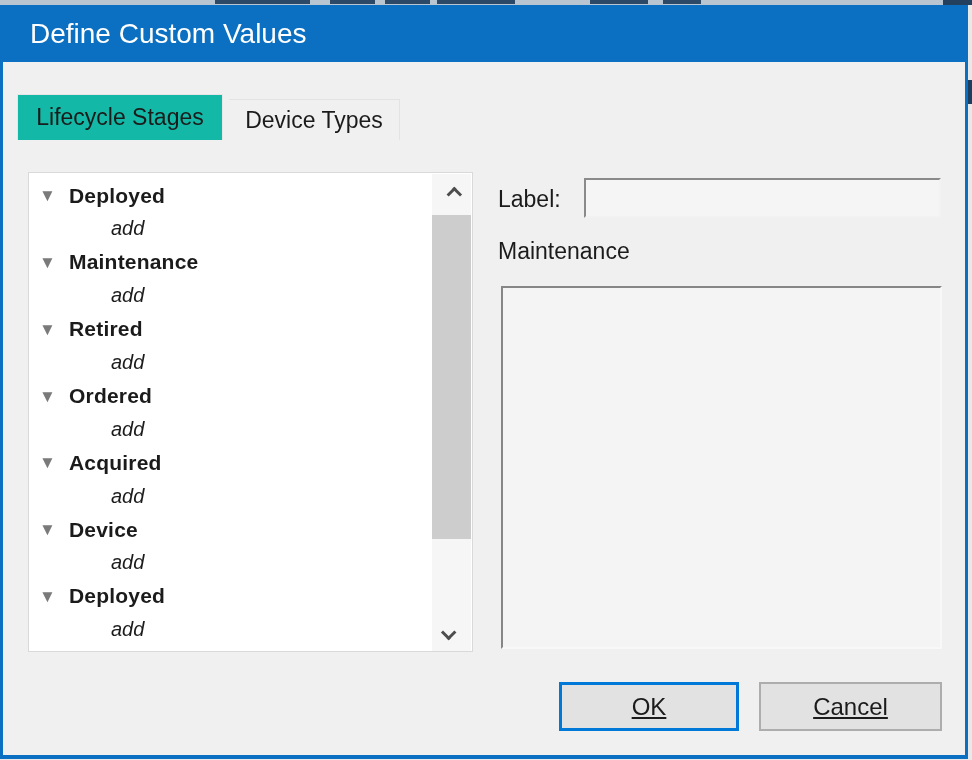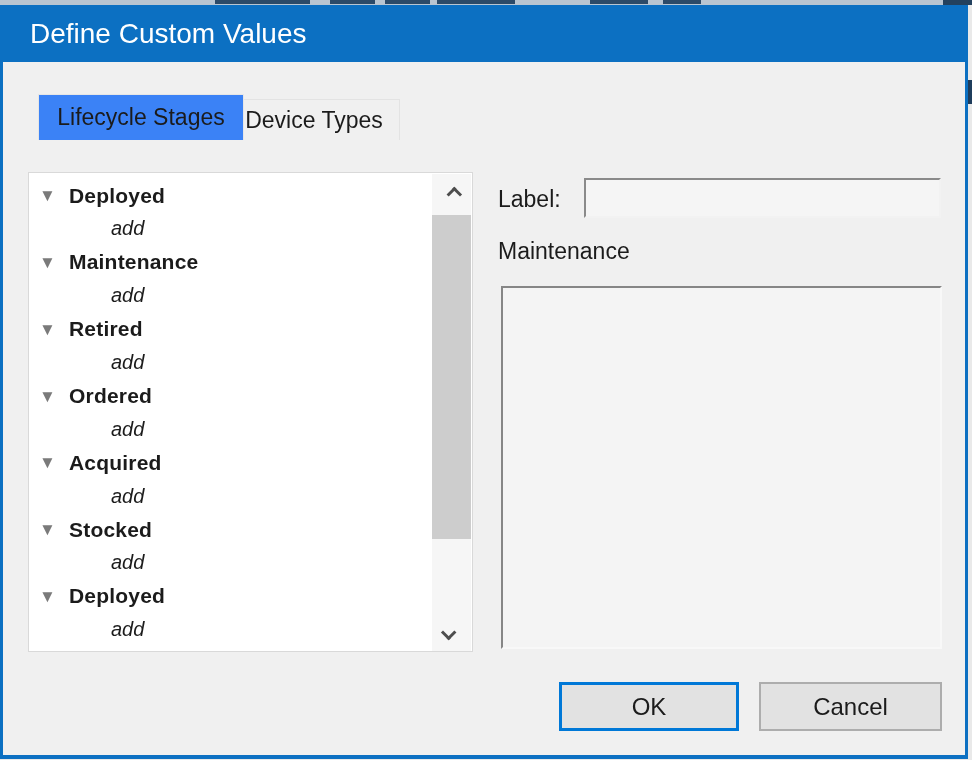--- a/index.html
+++ b/index.html
@@ -27,21 +27,21 @@
   
   .dialog{position:absolute;left:0;top:5px;width:968px;height:754px;
     border-left:3px solid var(--dialog-border);border-right:3px solid var(--dialog-border);
     border-bottom:4px solid var(--dialog-border);background:var(--dialog-bg);}
   .titlebar{height:57px;background:var(--titlebar);color:#ffffff;
     font-size:28px;line-height:57px;padding-left:27px;}
   .dlg-body{position:relative;width:100%;height:693px;background:var(--dialog-bg);}
 
   
   .tab{position:absolute;font-size:23px;display:flex;align-items:center;justify-content:center;cursor:default;}
-  .tab.active{left:35px;top:32px;width:206px;height:46px;background:#3b82f6;
+  .tab.active{left:14px;top:32px;width:206px;height:46px;background:#14b8a6;
     border:1px solid #e6e6e6;border-bottom:none;z-index:2;}
   .tab.inactive{left:226px;top:37px;width:171px;height:41px;background:var(--dialog-bg);
     border:1px solid #e3e3e3;border-bottom:none;border-left:none;z-index:1;}
 
   
   .listbox{position:absolute;left:25px;top:110px;width:445px;height:480px;background:var(--list-bg);
     border:1px solid #d9d9d9;overflow:hidden;}
   .list-content{position:absolute;left:0;top:0;width:404px;padding-top:6px;}
   .tree-row{display:flex;align-items:center;height:33.4px;padding-left:10px;}
   .tri{width:30px;font-size:17px;color:var(--tree-glyph);font-style:normal;line-height:1;}
@@ -63,21 +63,21 @@
   .label-input{position:absolute;left:581px;top:116px;width:357px;height:40px;
     background:#f5f5f5;border:2px solid;border-color:#8a8a8a #f2f2f2 #f2f2f2 #8a8a8a;
     font-family:"Liberation Sans",sans-serif;font-size:21px;padding:0 8px;color:var(--text);outline:none;}
   .desc-caption{position:absolute;left:495px;top:176px;font-size:23px;}
   .desc-box{position:absolute;left:498px;top:224px;width:441px;height:363px;
     background:#f4f4f4;border:2px solid;border-color:#868686 #f8f8f8 #f8f8f8 #868686;
     resize:none;outline:none;font-family:"Liberation Sans",sans-serif;font-size:20px;padding:6px;color:var(--text);}
 
   
   .btn{position:absolute;top:620px;height:49px;background:var(--button-bg);
-    font-family:"Liberation Sans",sans-serif;font-size:24px;color:var(--text);cursor:default;}
+    font-family:"Liberation Sans",sans-serif;font-size:24px;color:var(--text);cursor:default;text-decoration:underline;}
   .btn.ok{left:556px;width:180px;border:3px solid var(--accent-button-border);}
   .btn.cancel{left:756px;width:183px;border:2px solid var(--cancel-border);}
 </style>
 </head>
 <body>
 
 <div class="screen">
 
   <div class="bg-strip">
     <div class="bg-frag f1"></div>
@@ -127,21 +127,21 @@
               <span class="tree-label">Ordered</span>
             </div>
             <div class="tree-add">add</div>
             <div class="tree-row">
               <span class="tri">▼</span>
               <span class="tree-label">Acquired</span>
             </div>
             <div class="tree-add">add</div>
             <div class="tree-row">
               <span class="tri">▼</span>
-              <span class="tree-label">Stocked</span>
+              <span class="tree-label">Device</span>
             </div>
             <div class="tree-add">add</div>
             <div class="tree-row">
               <span class="tri">▼</span>
               <span class="tree-label">Deployed</span>
             </div>
             <div class="tree-add">add</div>
             <div class="tree-row">
               <span class="tree-label">Discarded</span>
             </div>

